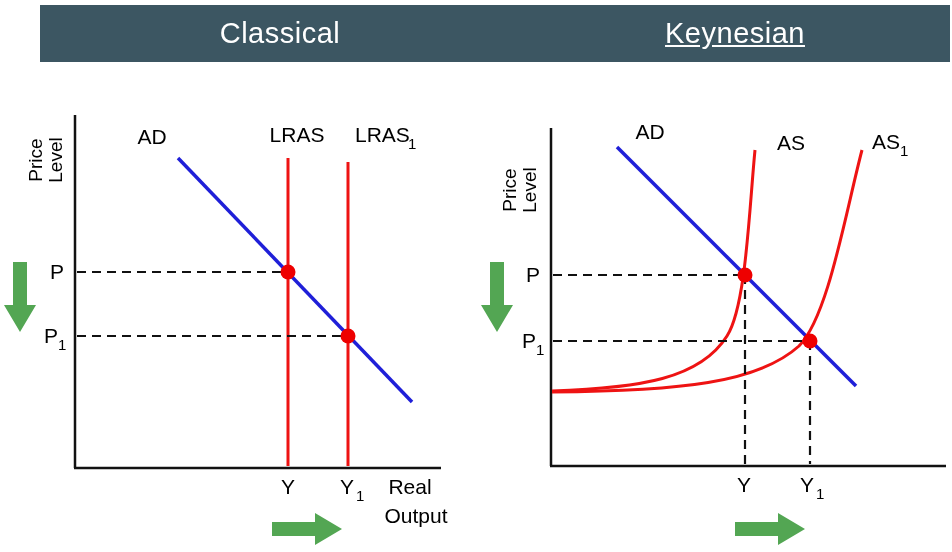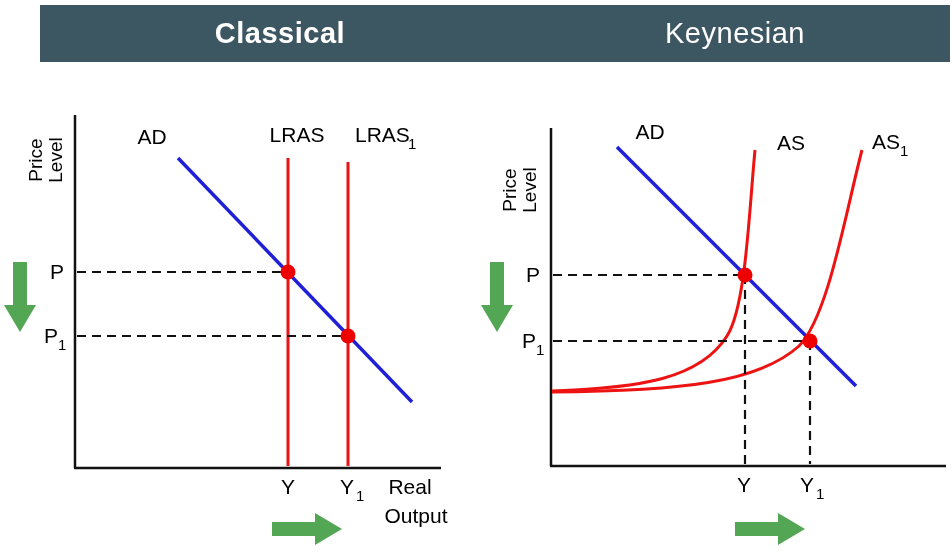--- a/index.html
+++ b/index.html
@@ -1,19 +1,19 @@
 <!DOCTYPE html>
 <html><head>
 <meta charset="utf-8">
 <style>
   html,body{margin:0;padding:0;background:#ffffff;}
   #canvas{position:relative;width:952px;height:552px;background:#ffffff;font-family:"Liberation Sans",sans-serif;overflow:hidden;}
   .header{position:absolute;top:5px;height:57px;background:#3c5662;color:#ffffff;display:flex;align-items:center;justify-content:center;font-size:29px;letter-spacing:.5px;}
-  #header-classical{left:40px;width:480px;font-weight:bold;}
-  #header-keynesian{left:520px;width:430px;}
+  #header-classical{left:40px;width:480px;}
+  #header-keynesian{left:520px;width:430px;text-decoration:underline;}
   svg.diagram{position:absolute;left:0;top:0;}
   text{font-family:"Liberation Sans",sans-serif;fill:#000000;}
   .lbl{font-size:21px;}
   .sub{font-size:15px;}
   .axis-lbl{font-size:19px;}
   .axis{stroke:#111111;stroke-width:2.5;}
   .dashed{stroke:#111111;stroke-width:2.2;stroke-dasharray:9 6;fill:none;}
   .adline{stroke-width:3.5;fill:none;}
   .supply{stroke-width:3;fill:none;}
 </style>

